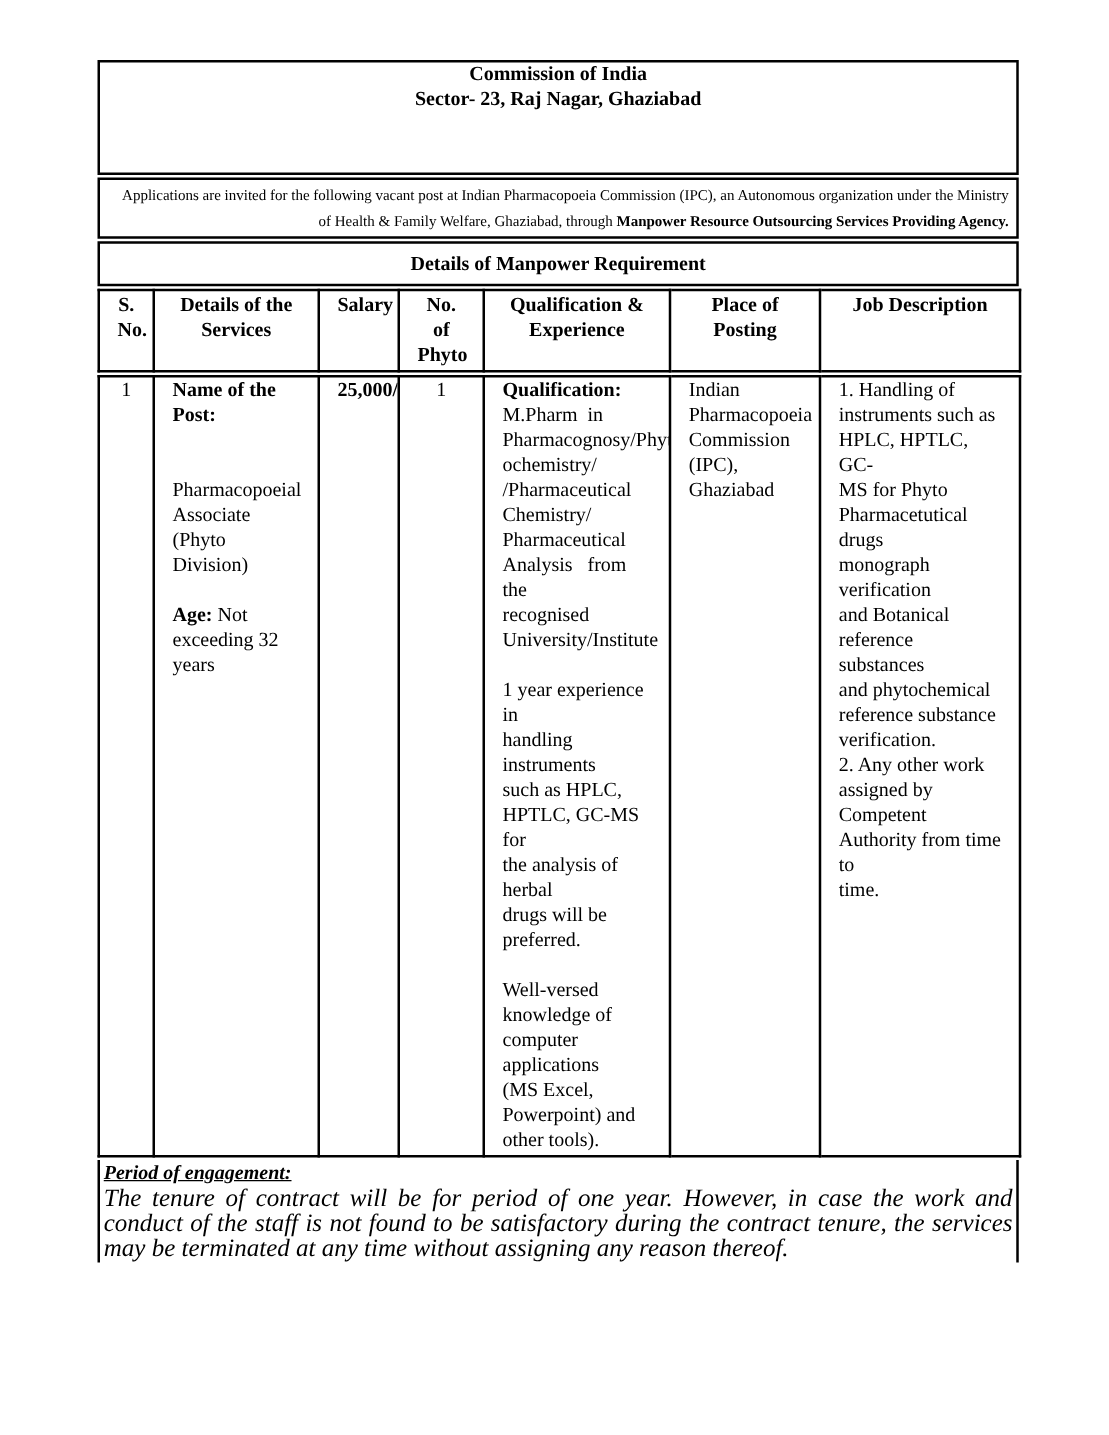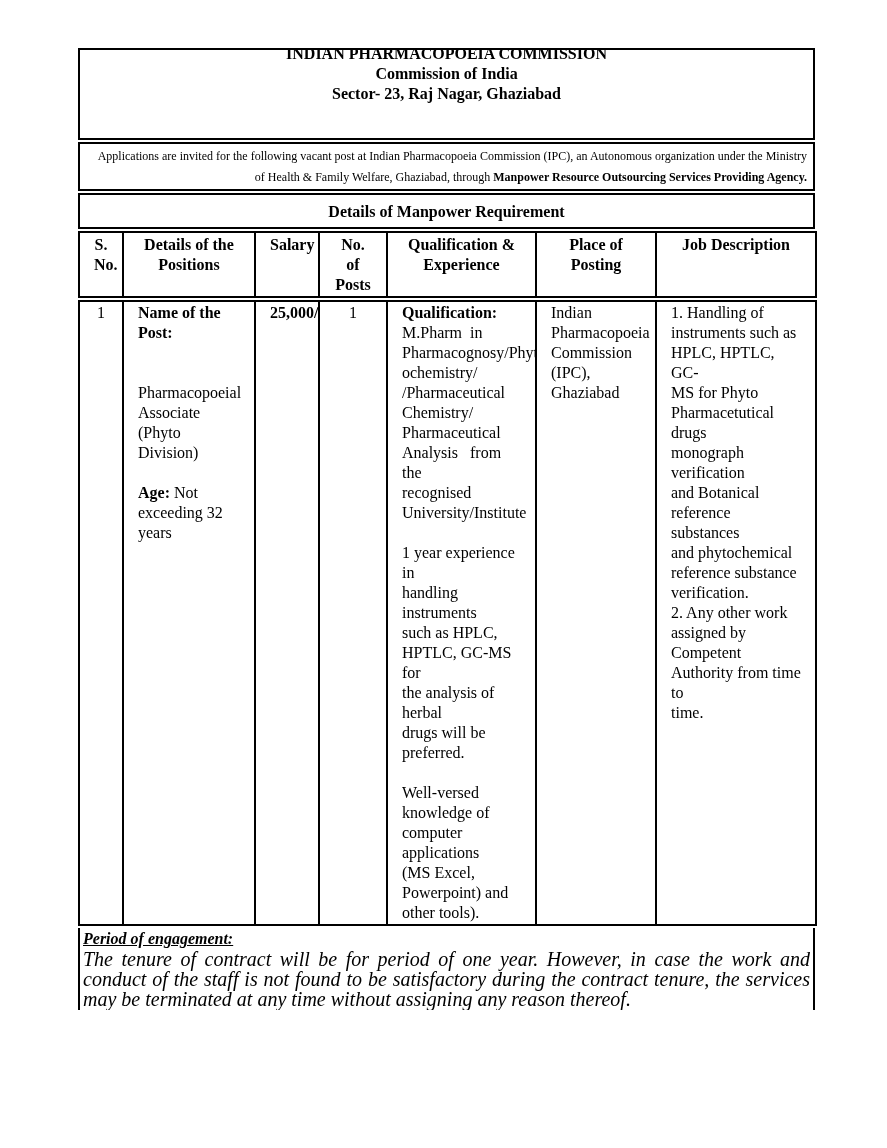--- a/index.html
+++ b/index.html
@@ -90,21 +90,20 @@
     line-height: 20px;
     text-align: justify;
   }
 </style>
 </head>
 <body>
 
 <div class="doc">
 
   <div class="box letterhead">
-    <div class="clip-top">INDIAN PHARMACOPOEIA COMMISSION</div>
     <div>Commission of India</div>
     <div>Sector- 23, Raj Nagar, Ghaziabad</div>
   </div>
 
   <div class="box intro"><span>Applications are invited for the following vacant post at Indian Pharmacopoeia Commission (IPC), an Autonomous organization under the Ministry of Health &amp; Family Welfare, Ghaziabad, through </span><span class="bold">Manpower Resource Outsourcing Services Providing Agency.</span></div>
 
   <div class="box band">
     <span>Details of Manpower Requirement</span>
   </div>
 
@@ -114,24 +113,24 @@
         <col style="width:132px">
         <col style="width:64px">
         <col style="width:68px">
         <col style="width:149px">
         <col style="width:120px">
         <col style="width:160px">
     </colgroup>
     <tbody>
         <tr class="head-row">
       <th>S. No.</th>
-      <th>Details of the Positions</th>
+      <th>Details of the Services</th>
       <th>Salary</th>
       <th>No.
-of Posts</th>
+of Phyto</th>
       <th>Qualification &amp; Experience</th>
       <th>Place of Posting</th>
       <th>Job Description</th>
     </tr>
   </tbody>
     </table>
 
   <table class="tbl">
     <colgroup>
       <col style="width:44px">

